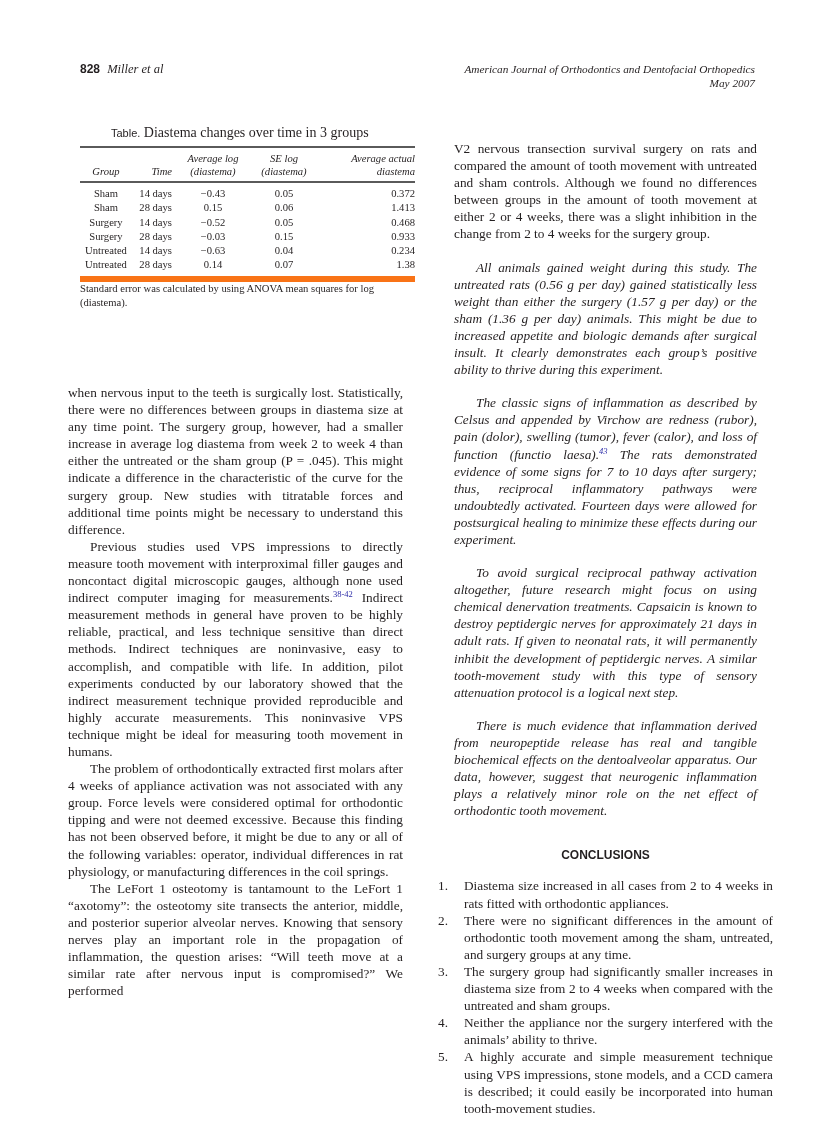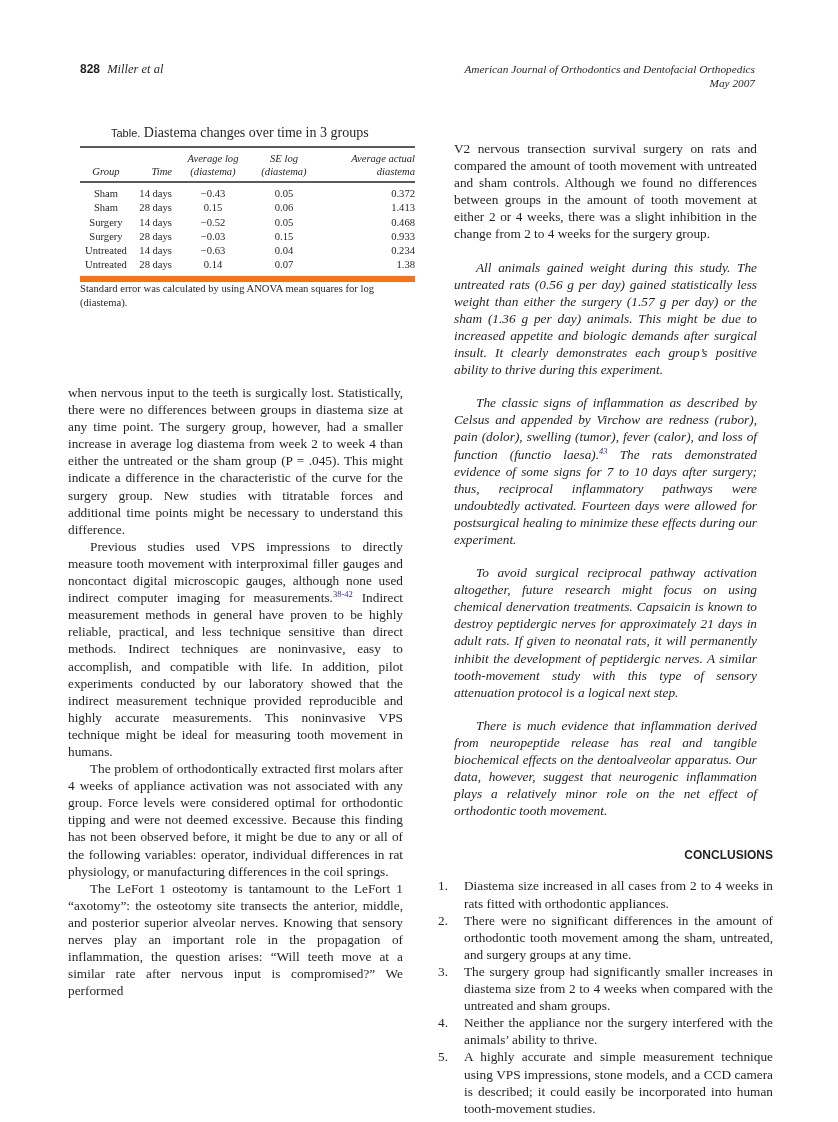--- a/index.html
+++ b/index.html
@@ -31,21 +31,21 @@
   .c-se { text-align: center; width: 60px; }
   .c-act { text-align: right; }
   .table-note { font-size: 10.6px; line-height: 14px; margin-top: 0; text-align: left; }
 
   .left-body { position: absolute; left: 68px; top: 348px; width: 335px; font-size: 13.3px; line-height: 17.1px; text-align: justify; margin-top: 36px; }
   .left-body p { margin: 0; }
   .left-body p.ind { text-indent: 22px; }
 
   sup.ref { color: #2b2ba8; font-size: 8.5px; vertical-align: 5px; line-height: 0; }
 
-  .section-head { font-family: "Liberation Sans", sans-serif; font-weight: bold; font-size: 12px; margin: 28px 0 13px; text-align: right; }
+  .section-head { font-family: "Liberation Sans", sans-serif; font-weight: bold; font-size: 12px; margin: 28px 0 13px; text-align: center; }
   ol.conc { list-style: none; margin: 0; padding: 0; }
   ol.conc li { position: relative; padding-left: 26px; margin: 0; }
   ol.conc li .num { position: absolute; left: 0; top: 0; }
 </style>
 </head>
 <body>
 
 <div class="header-left">
   <span class="pno">828</span>
   <span class="auth">Miller et al</span>

